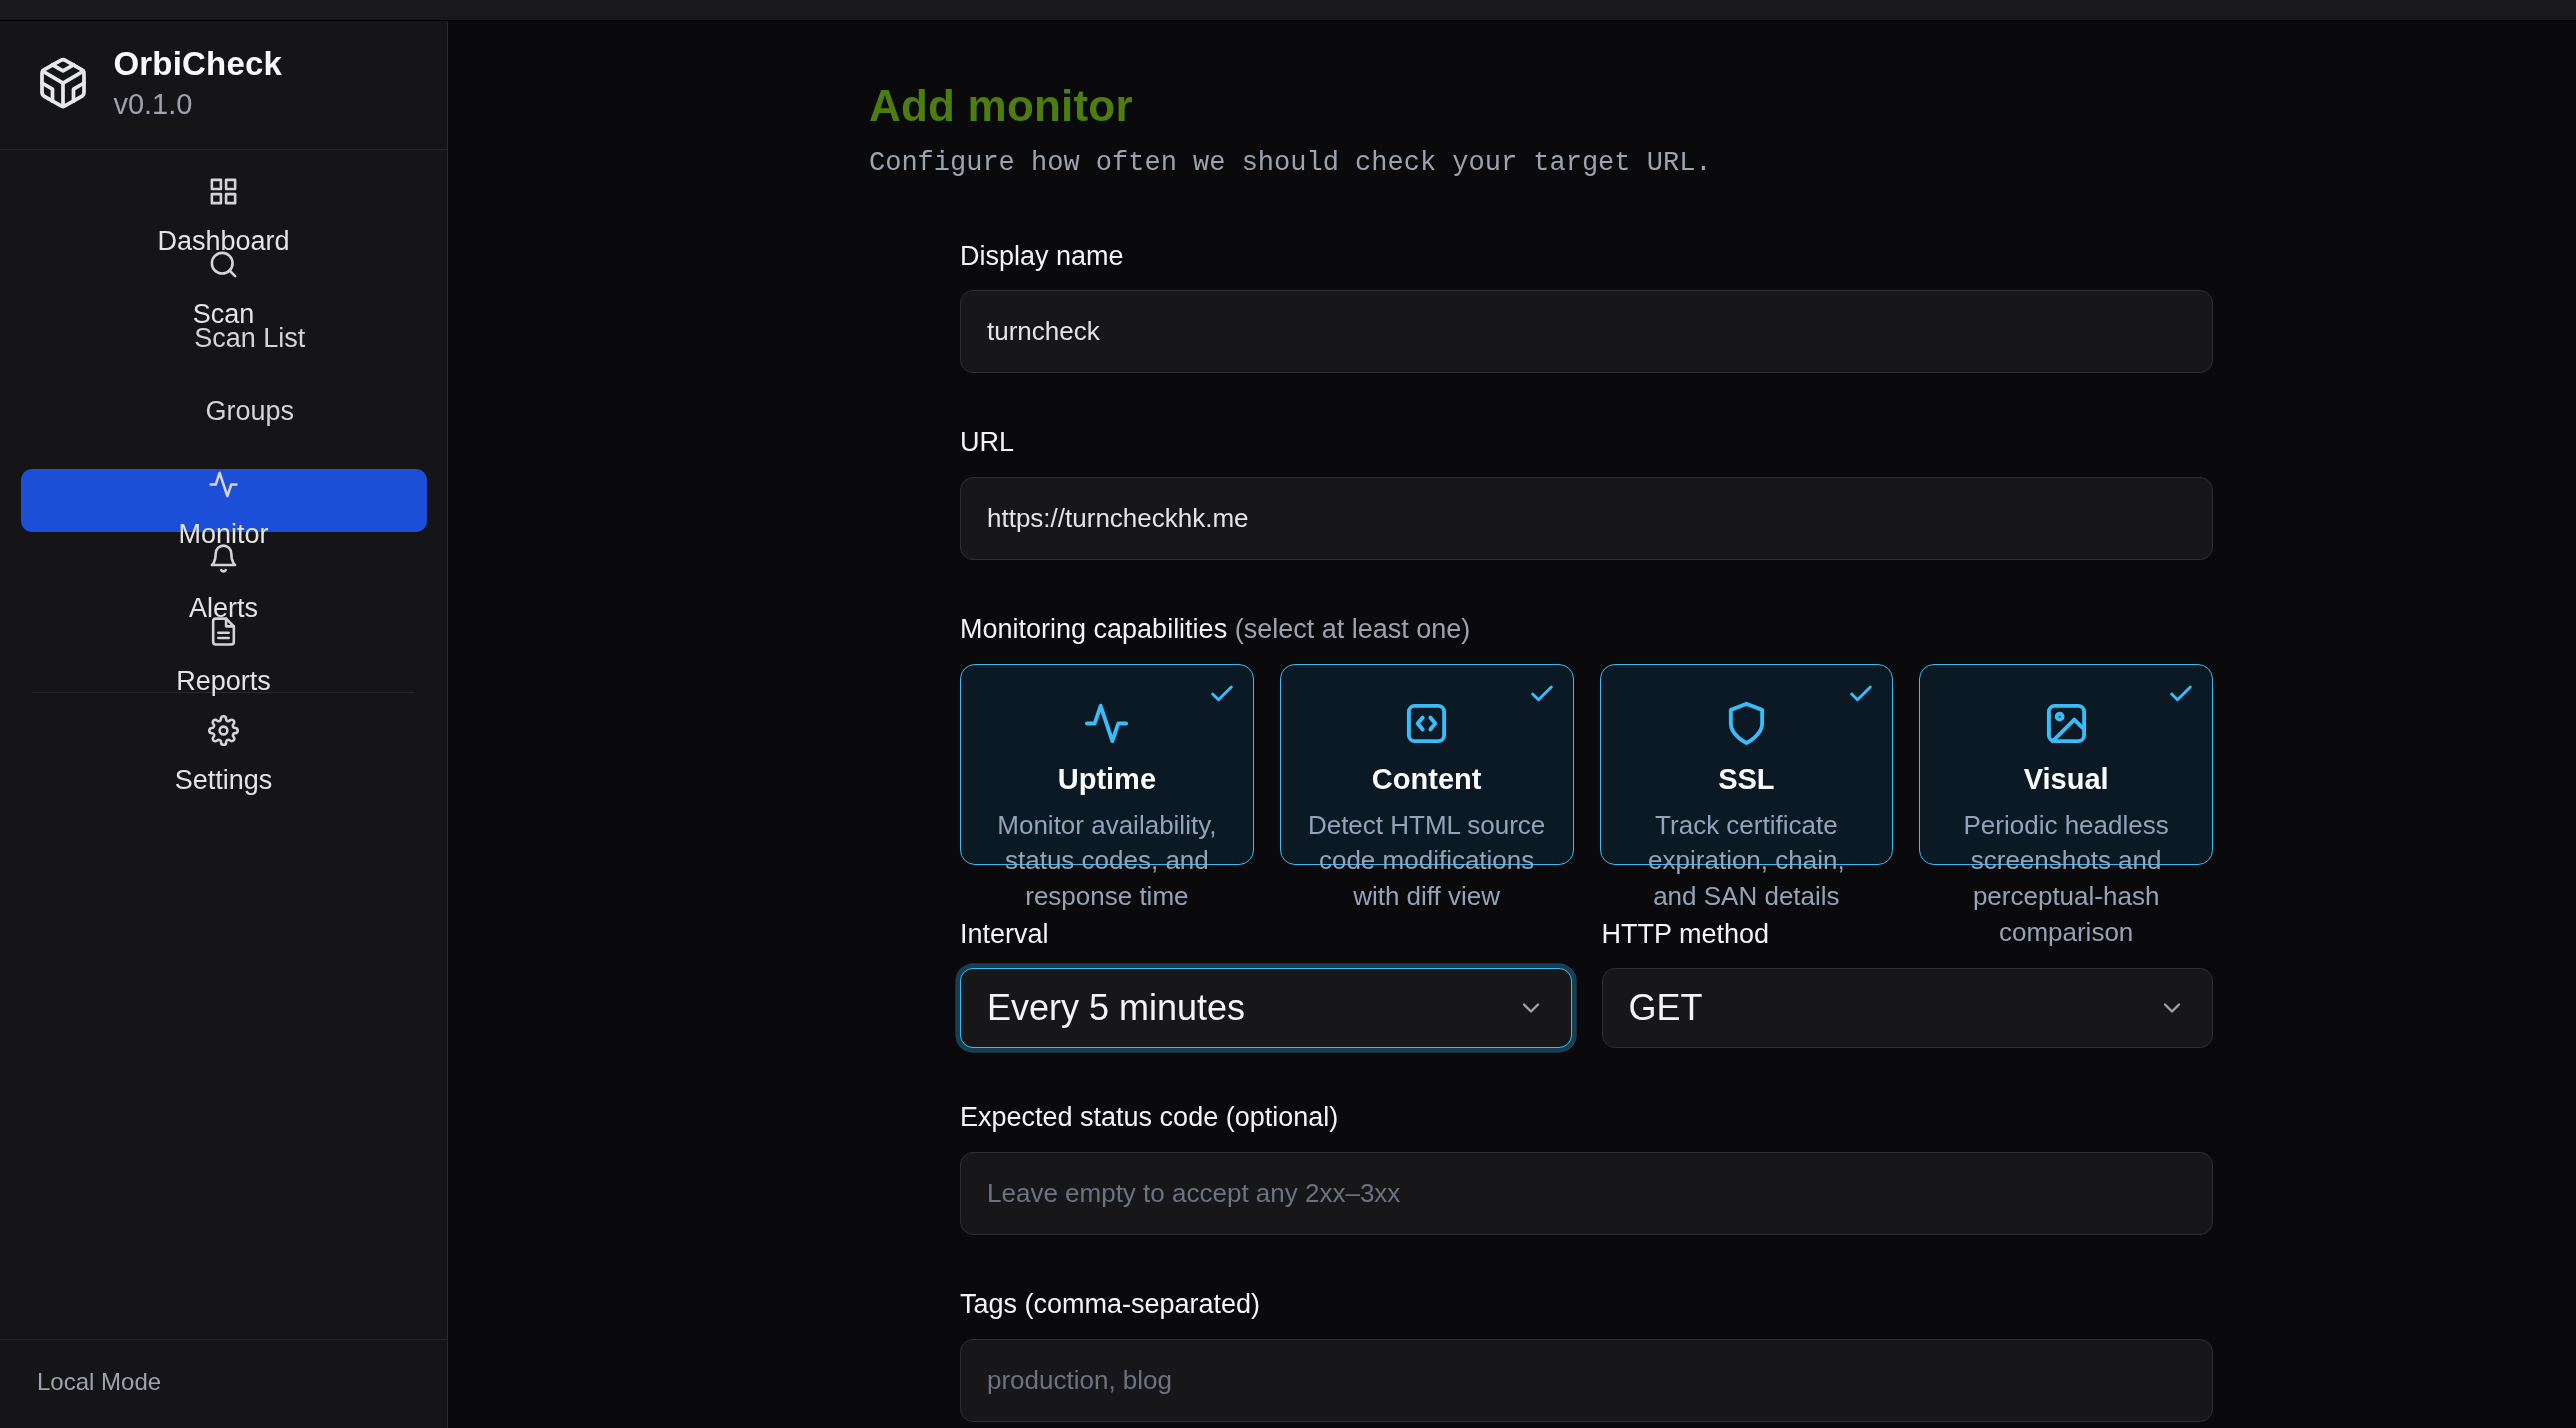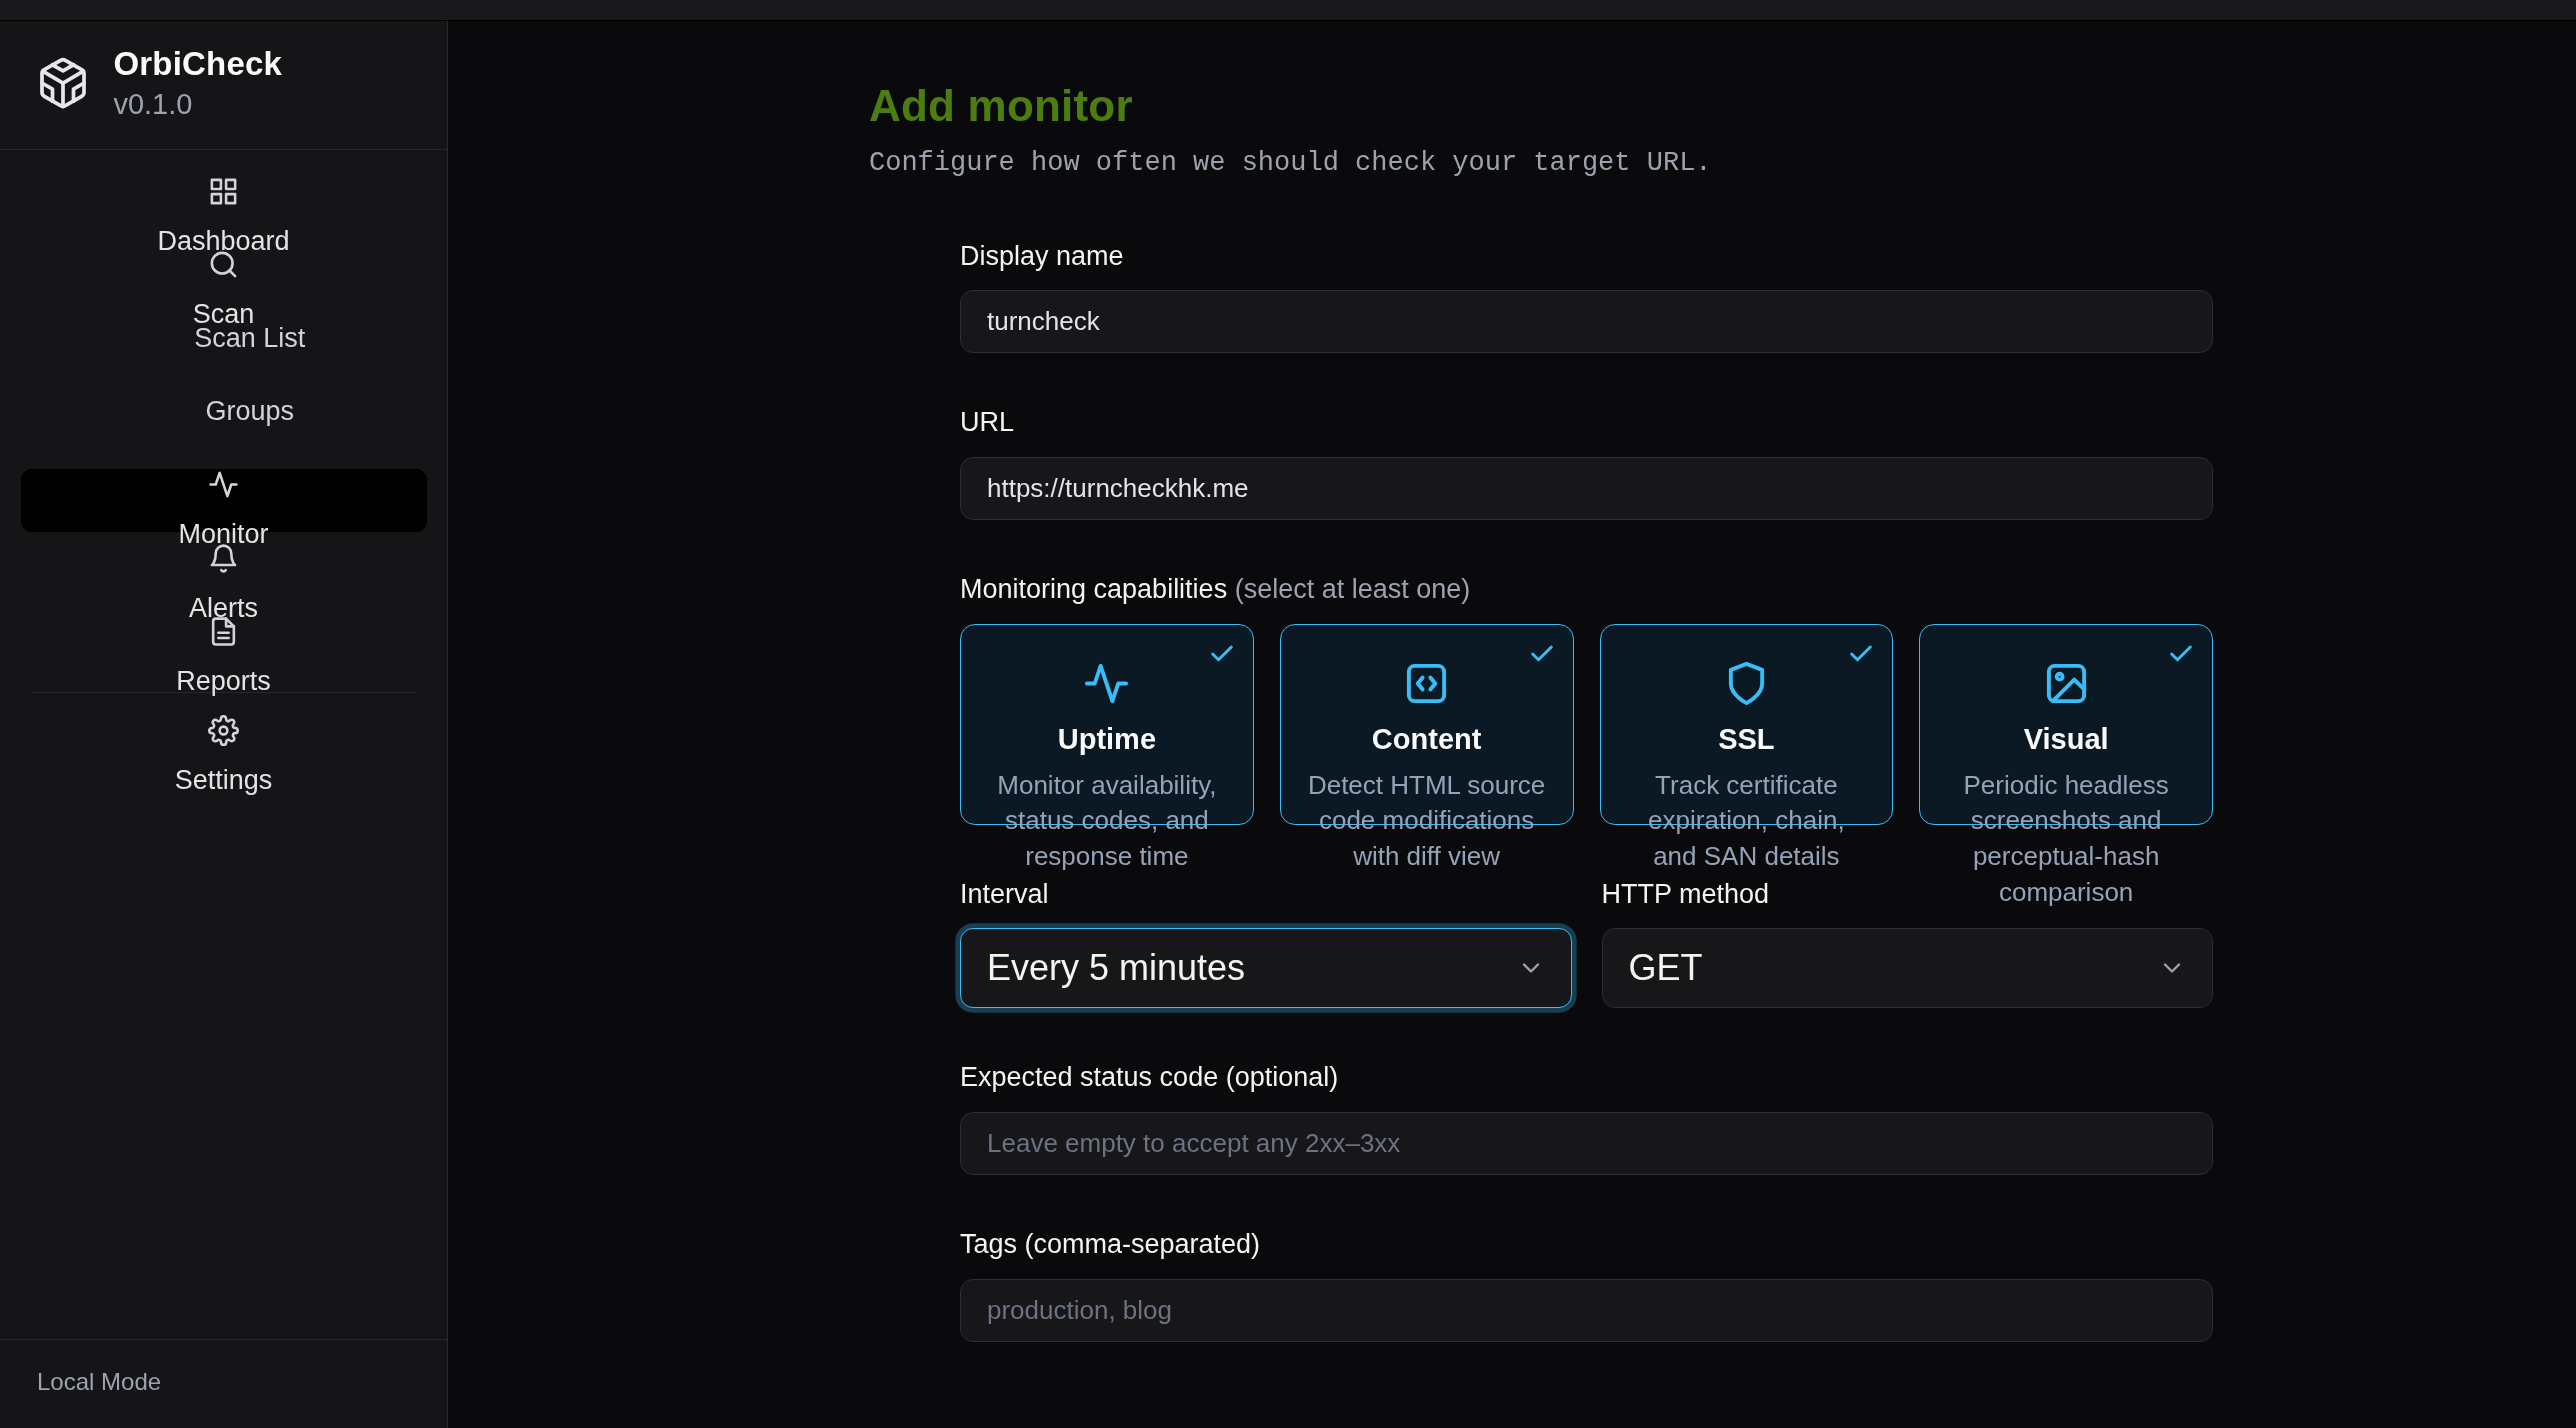--- a/index.html
+++ b/index.html
@@ -29,21 +29,21 @@
   .app-name { font-size:33px; font-weight:700; color:#fafafa; letter-spacing:0.2px; }
   .app-version { font-size:29px; color:#9ca3af; margin-top:5.6px; }
 
   .nav { padding:26px 20.5px 0; }
   .nav-item {
     display:flex; align-items:center; gap:19px;
     height:63px; padding:0 22.4px; border-radius:11.2px;
     font-size:27px; color:#e4e4e7; margin-bottom:10.3px; cursor:pointer;flex-direction:column;
   }
   .nav-item.sub { padding-left:75px; color:#d4d4d8; }
-  .nav-item.active { background:#000000; }
+  .nav-item.active { background:#1d4ed8; }
   .nav-icon { width:31px; height:31px; display:flex; color:#d4d4d8; flex:0 0 31px; }
   .nav-divider { height:0.9px; background:#28282c; margin:13px 11.2px 22.4px; }
 
   .sidebar-footer {
     margin-top:auto;
     border-top:0.9px solid #28282c;
     padding:28px 37px 32px;
     font-size:24px; color:#9ca3af;
   }
 
@@ -52,21 +52,21 @@
   .content { width:1344px; }
   .page-title { font-size:44px; font-weight:700; color:#4d7c0f; letter-spacing:0.2px; }
   .page-subtitle { margin-top:17px; font-size:27px; color:#9ca3af;font-family:Liberation Mono, monospace; }
 
   .form { margin-left:91px; margin-top:63px; width:1253px; }
   .field { margin-bottom:54px; }
   .field-label { font-size:27px; color:#f4f4f5; margin-bottom:18.7px; }
   .hint { color:#9ca3af; font-weight:400; }
 
   .text-input {
-    width:100%; height:63px;
+    width:100%; height:83px;
     background:#17171a; border:0.9px solid #2d2d32; border-radius:13px;
     padding:0 26px; font-size:26px; color:#e4e4e7;
     font-family:"Liberation Sans", sans-serif; outline:none;
   }
   .text-input::placeholder { color:#6b7280; }
 
   
   .cards { display:flex; gap:26px; }
   .cap-card {
     position:relative; width:295px; height:201px;

